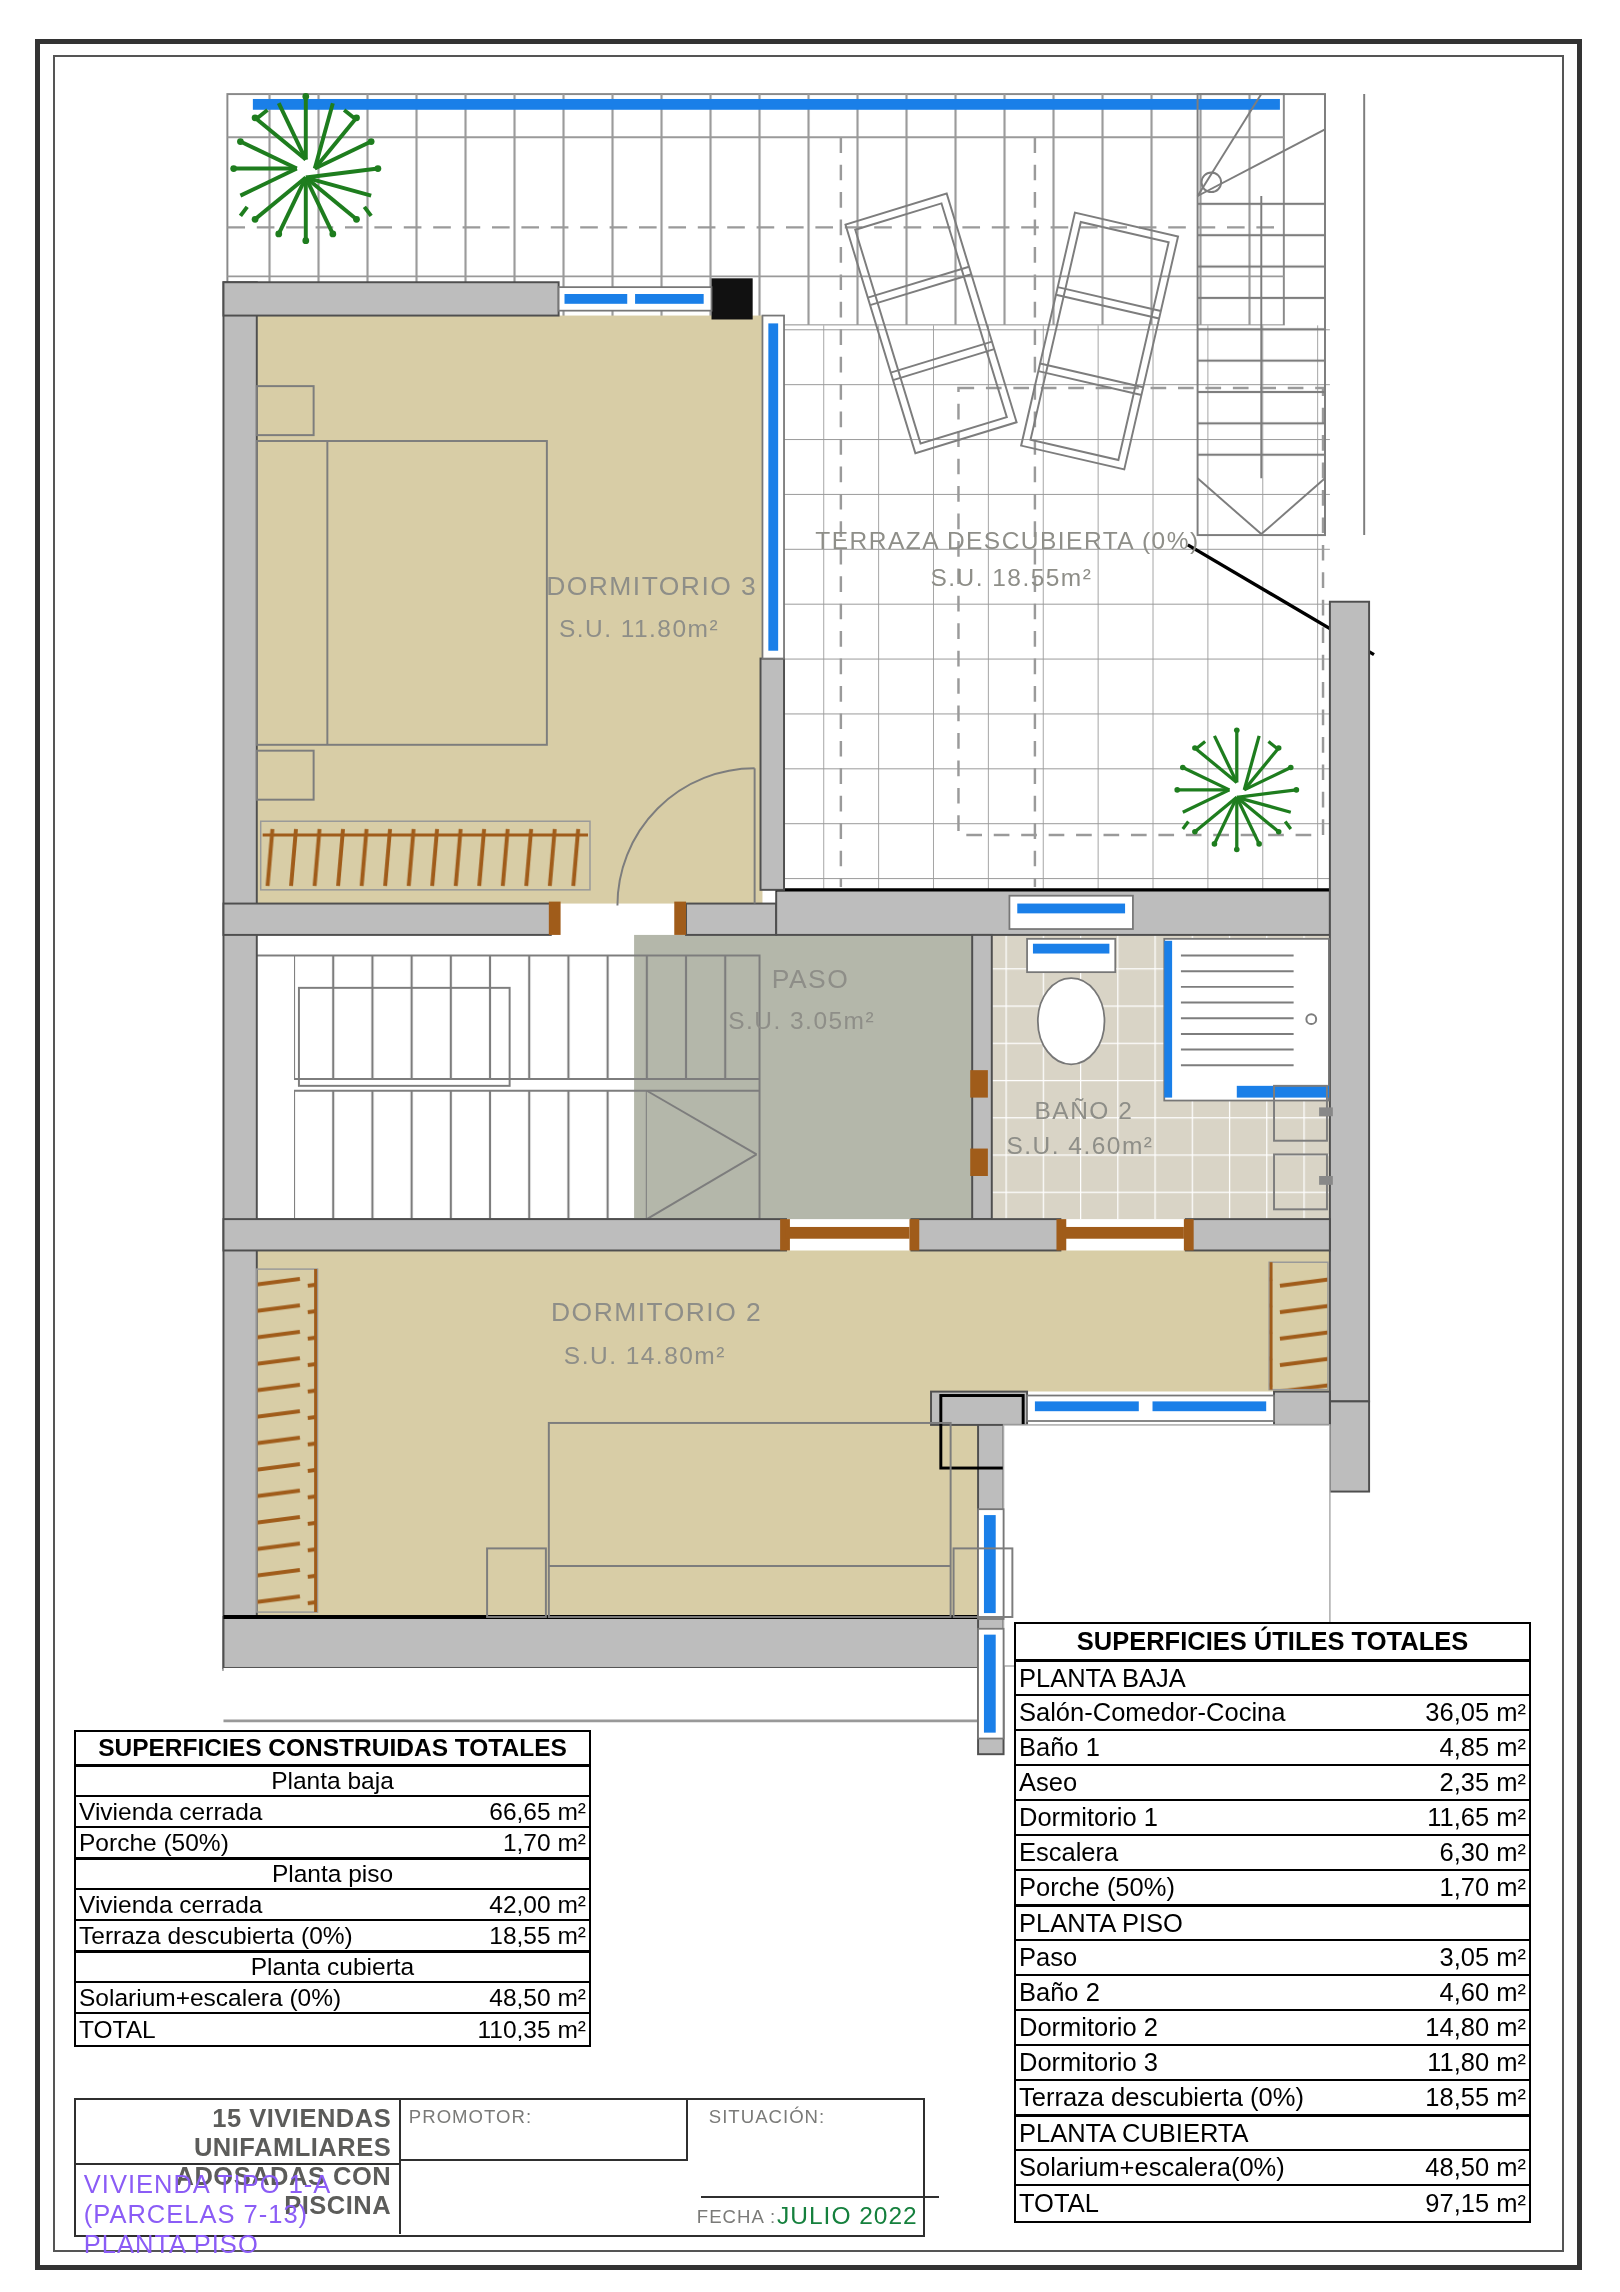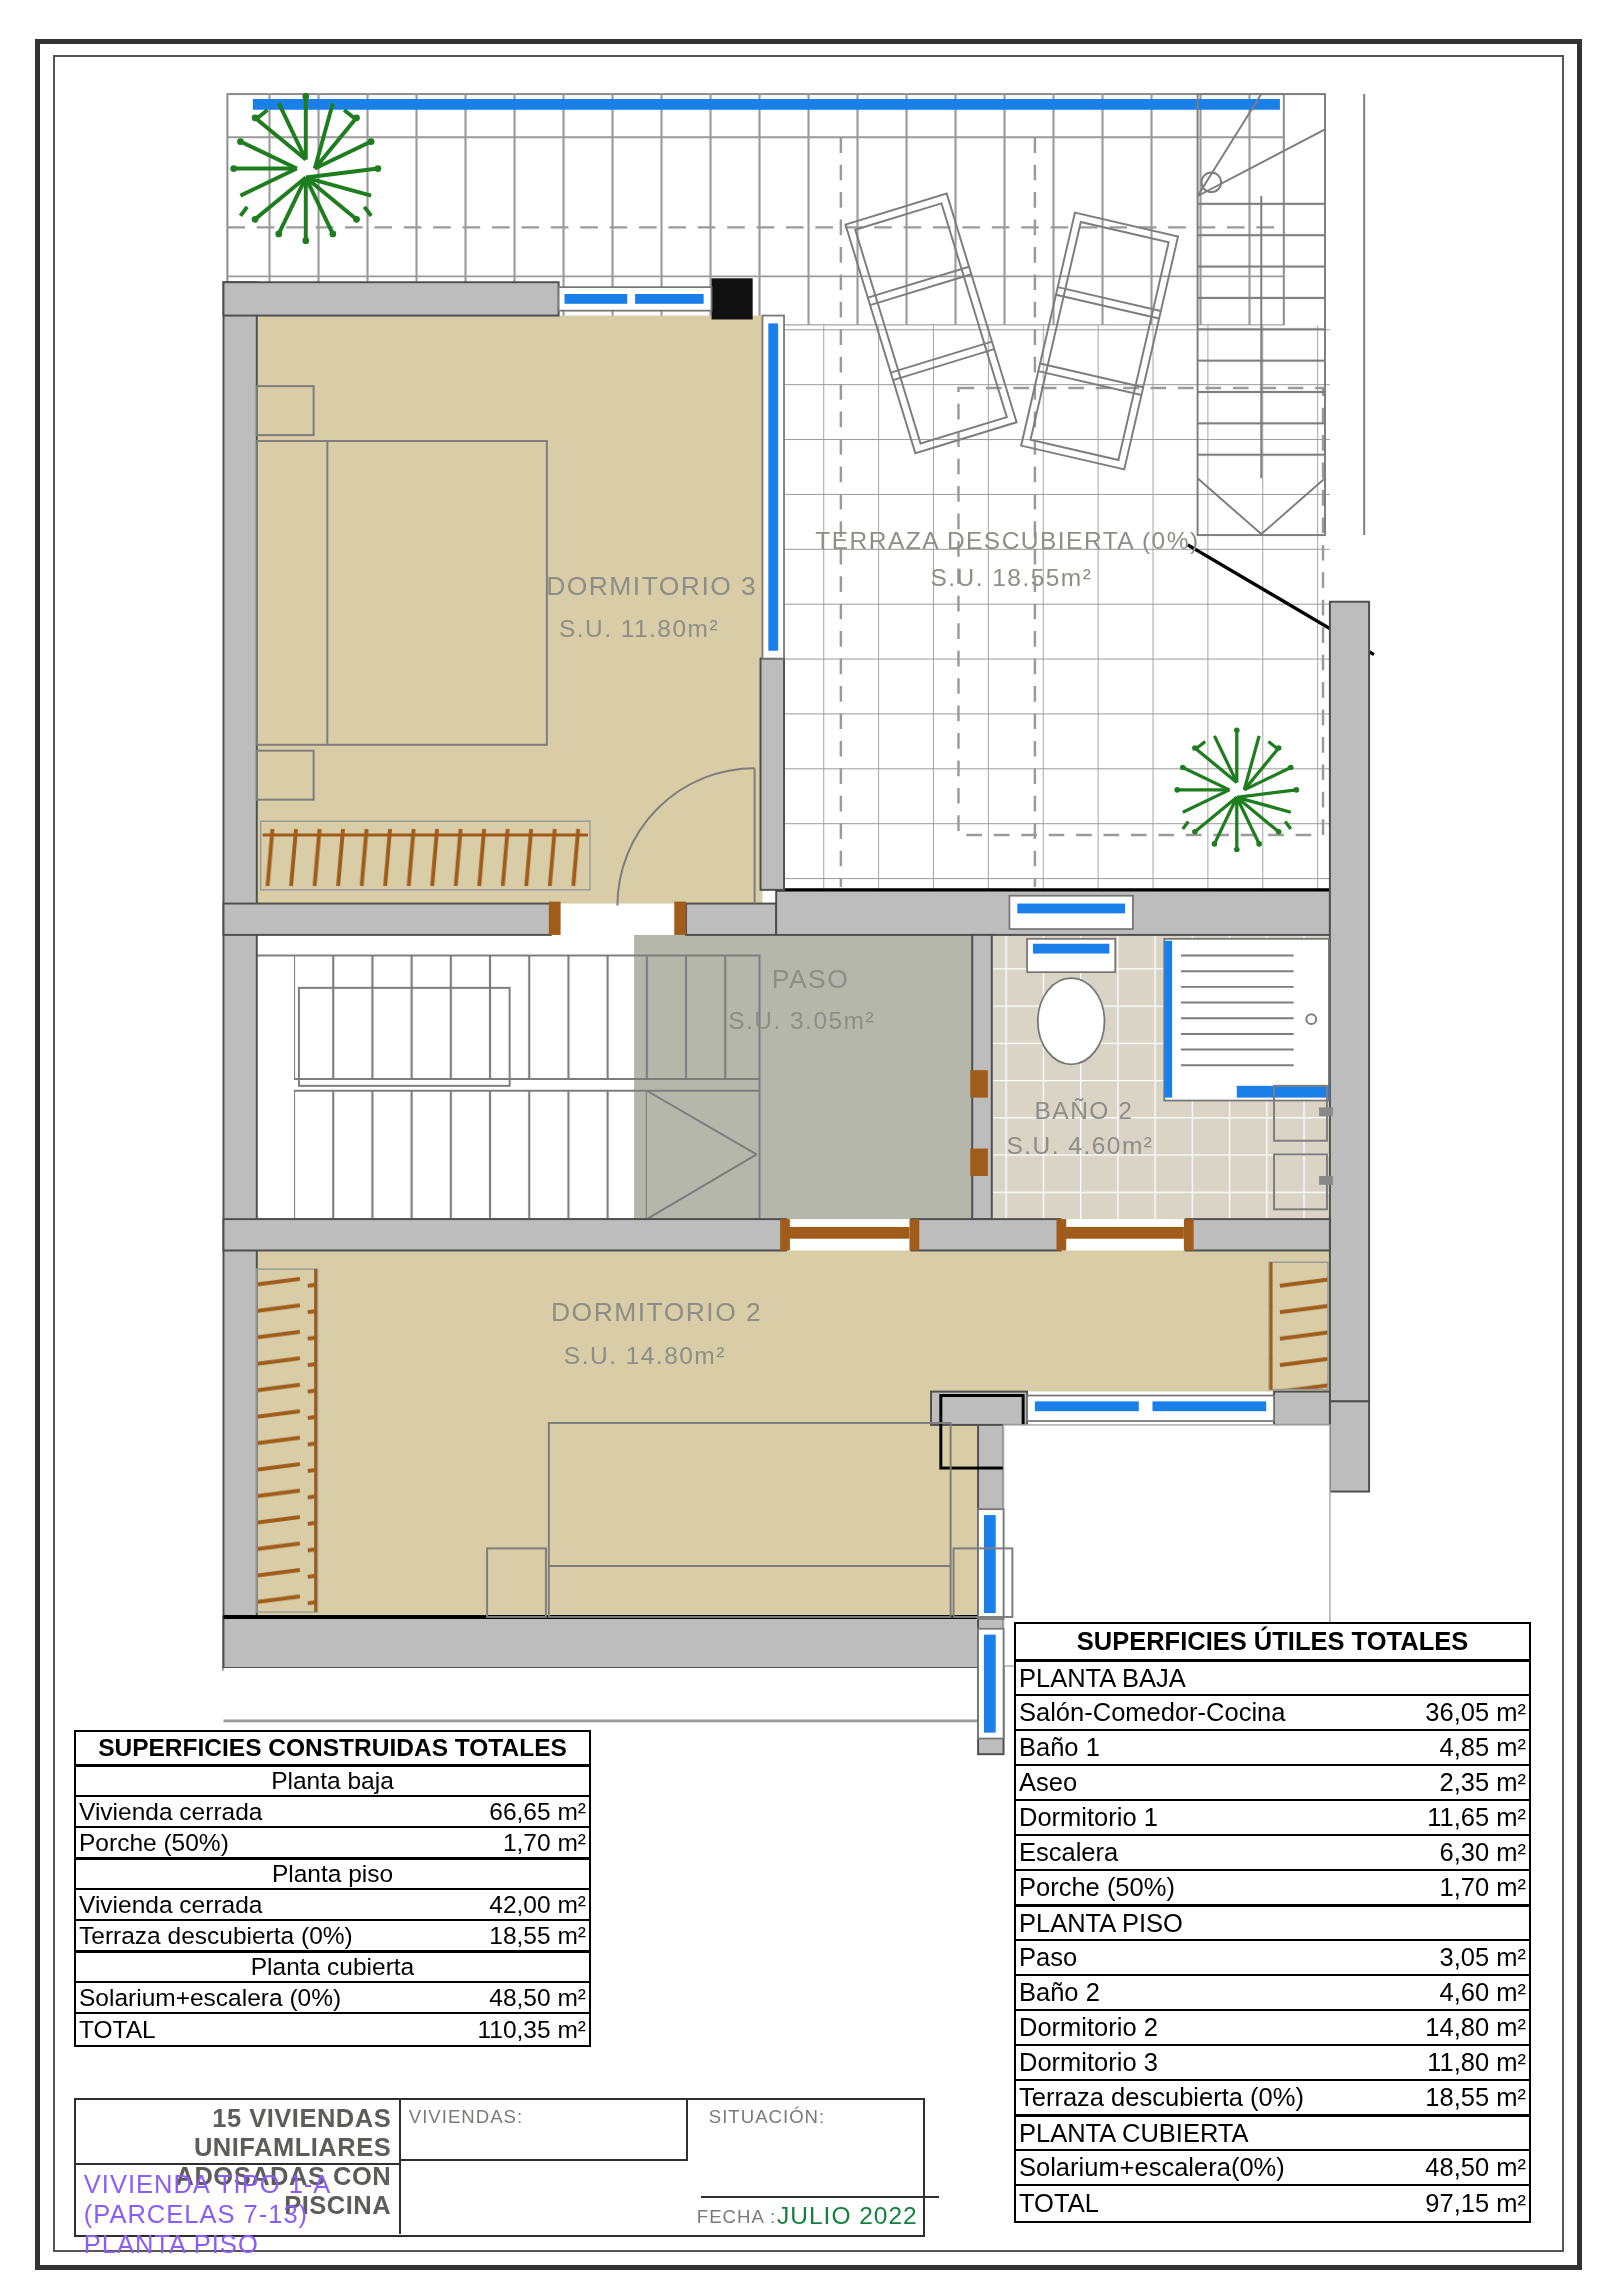--- a/index.html
+++ b/index.html
@@ -435,21 +435,21 @@
   <div class="titleblock">
     <div class="tb-cell tb-project">
       <div>15 VIVIENDAS UNIFAMLIARES</div>
       <div>ADOSADAS CON PISCINA</div>
     </div>
     <div class="tb-cell tb-drawing">
       <div>VIVIENDA TIPO 1-A</div>
       <div>(PARCELAS 7-13) PLANTA PISO</div>
     </div>
     <div class="tb-cell tb-promotor">
-      <span class="tb-label">VIVIENDAS:</span>
+      <span class="tb-label">PROMOTOR:</span>
     </div>
     <div class="tb-cell tb-situacion">
       <span class="tb-label">SITUACIÓN:</span>
     </div>
     <div class="tb-cell tb-fecha">
       <span class="tb-label" style="top:7.8px">FECHA :</span>
       <span class="fecha-value">JULIO 2022</span>
     </div>
   </div>
 

